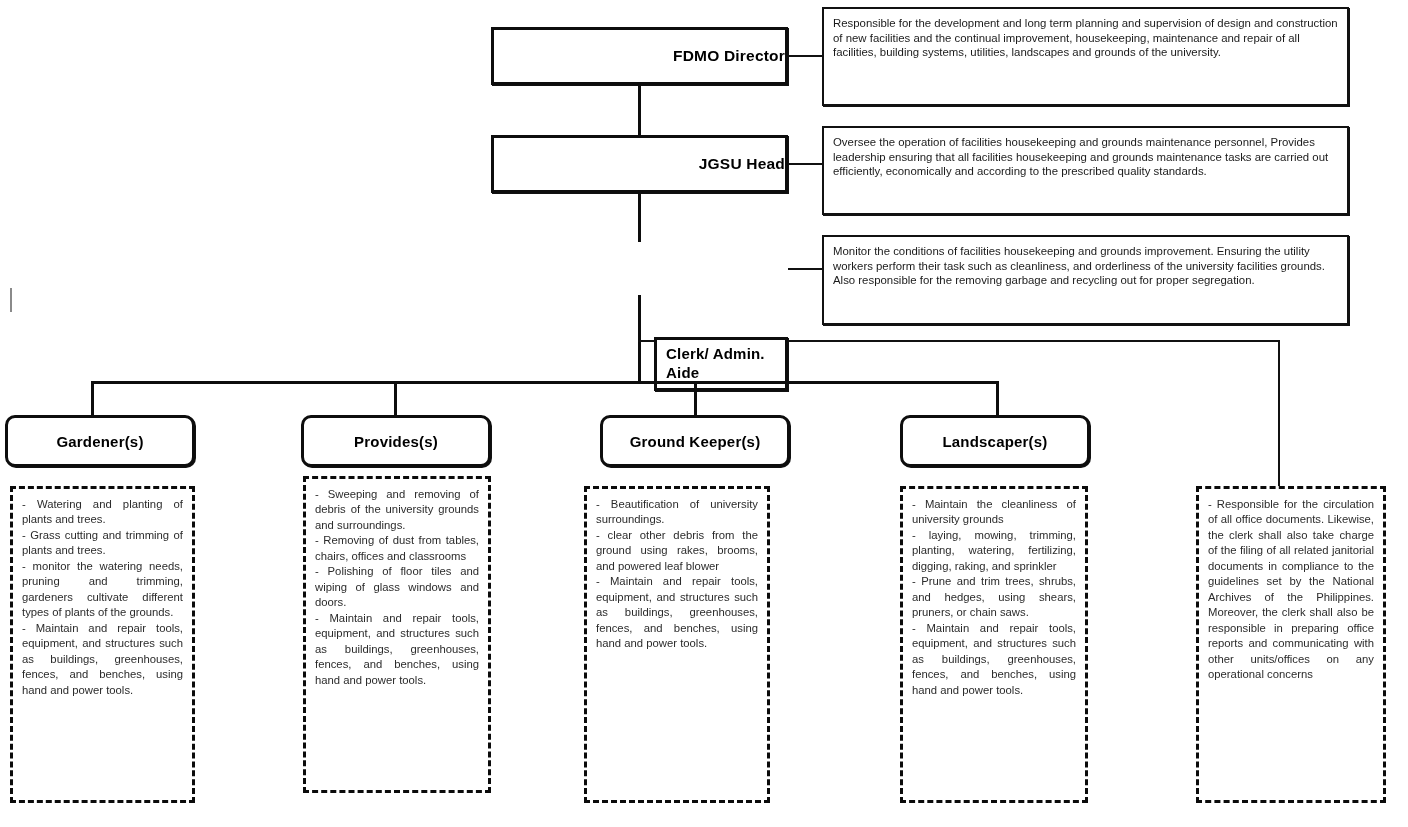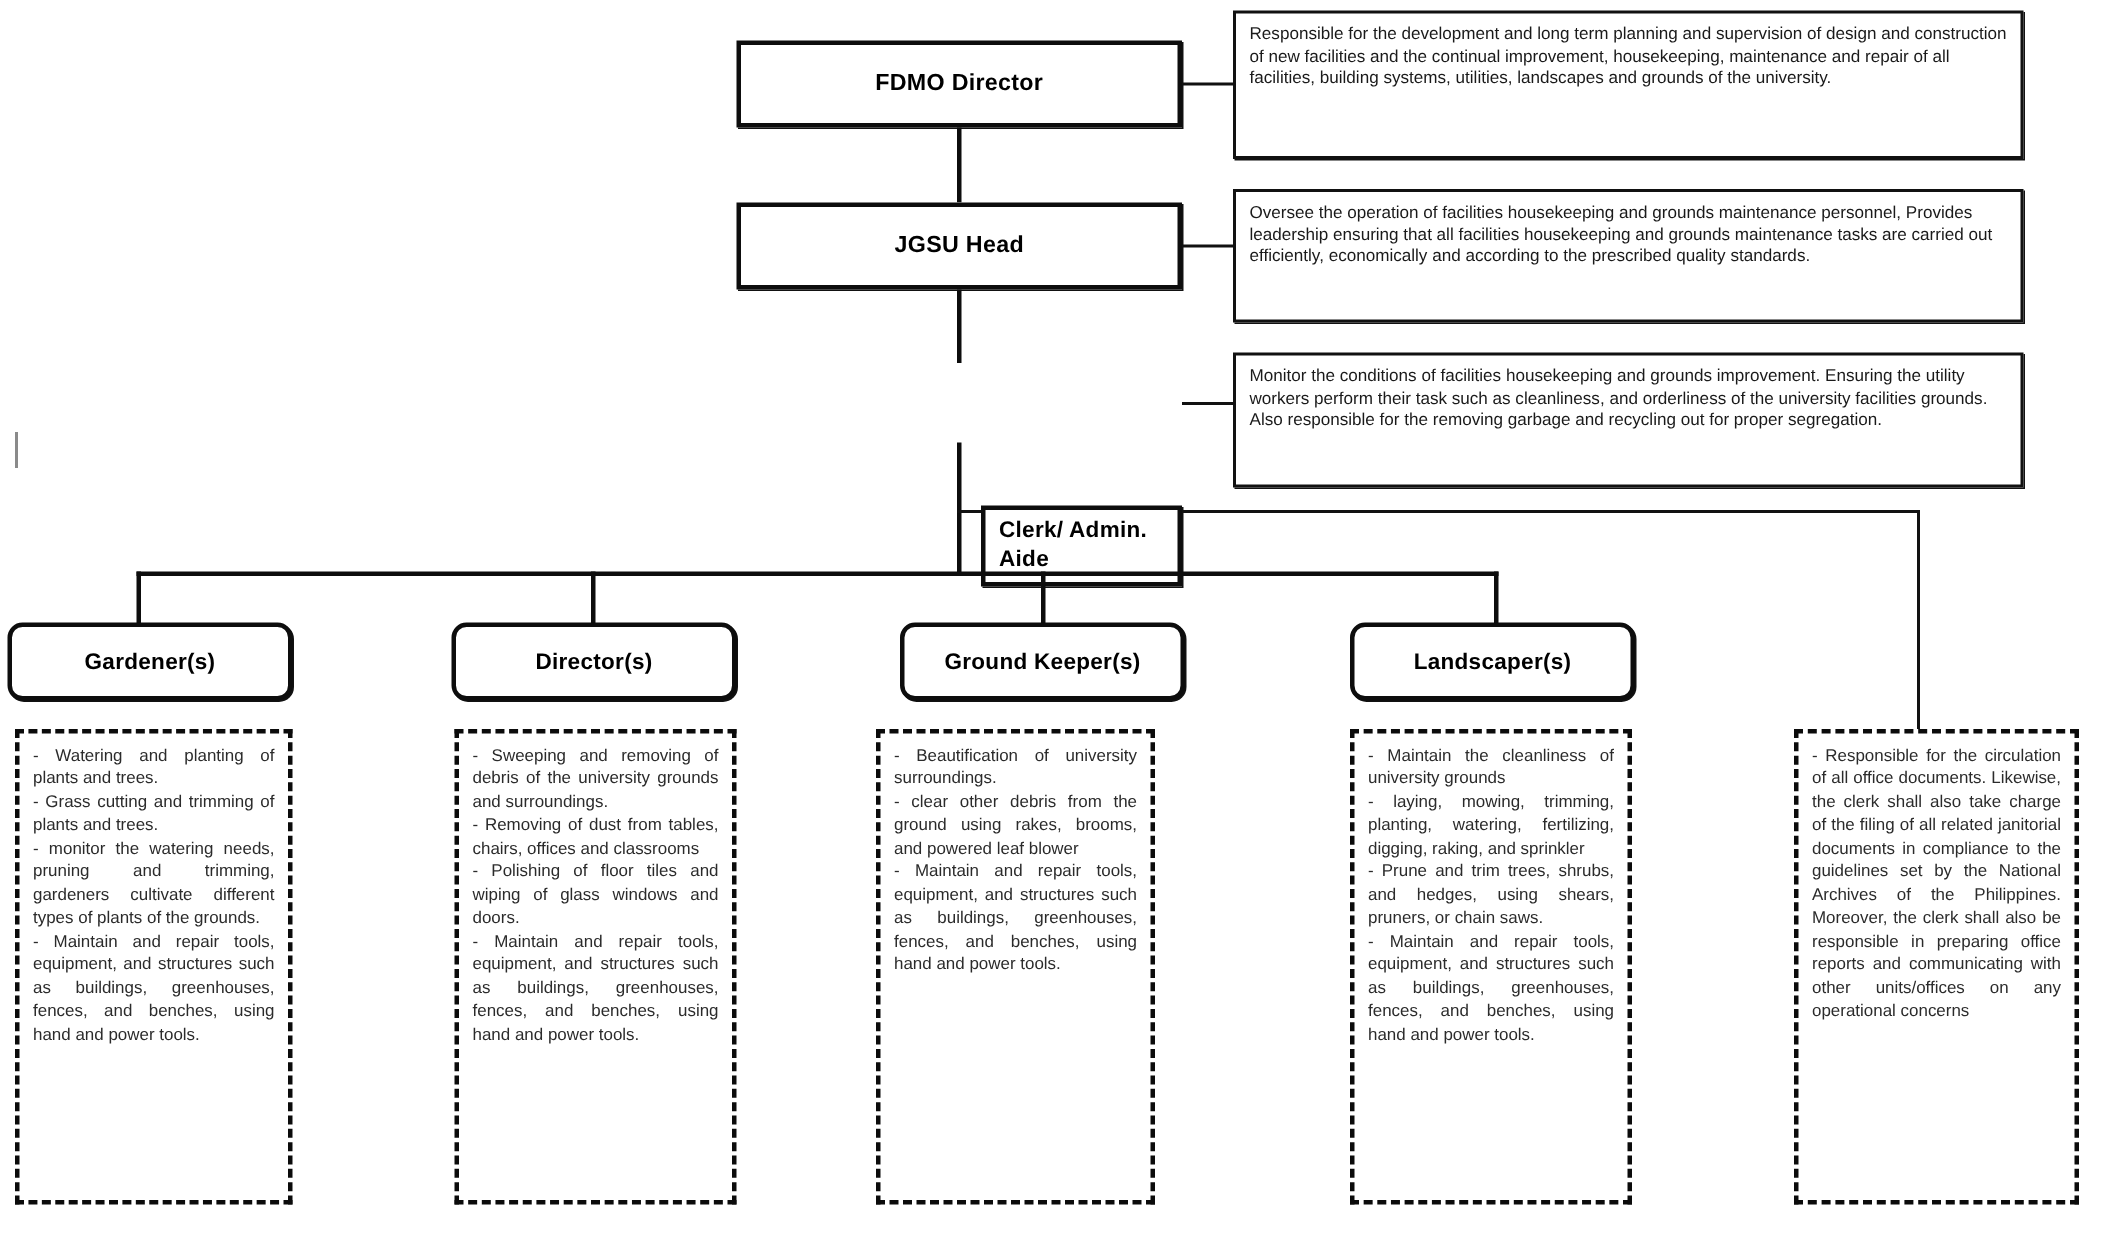--- a/index.html
+++ b/index.html
@@ -28,21 +28,21 @@
     border: 3px solid #0d0d0d;
     background: #ffffff;
     display: flex;
     align-items: center;
     justify-content: center;
     text-align: center;
     font-weight: bold;
     letter-spacing: 0.2px;
     box-shadow: 1px 1px 0 #111;
   }
-  .node-title-lg { font-size: 15.5px; }
+  .node-title-lg { font-size: 15.5px; justify-content: flex-end; }
   .node-title-md { font-size: 15px; border-radius: 10px; }
   .node-clerk {
     justify-content: flex-start;
     align-items: center;
     text-align: left;
     padding-left: 9px;
     font-size: 15px;
     line-height: 1.25;
   }
 
@@ -133,39 +133,39 @@
   <div class="abs line-v" style="left:91px; top:381px; height:35px;"></div>
   <div class="abs line-v" style="left:394px; top:381px; height:35px;"></div>
   <div class="abs line-v" style="left:694px; top:381px; height:35px;"></div>
   <div class="abs line-v" style="left:996px; top:381px; height:35px;"></div>
 
   <div class="abs node node-title-md" style="left:5px; top:415px; width:190px; height:52px;">
     <span>Gardener(s)</span>
   </div>
 
   <div class="abs node node-title-md" style="left:301px; top:415px; width:190px; height:52px;">
-    <span>Director(s)</span>
+    <span>Provides(s)</span>
   </div>
 
   <div class="abs node node-title-md" style="left:600px; top:415px; width:190px; height:52px;">
     <span>Ground Keeper(s)</span>
   </div>
 
   <div class="abs node node-title-md" style="left:900px; top:415px; width:190px; height:52px;">
     <span>Landscaper(s)</span>
   </div>
 
   <div class="abs duty" style="left:10px; top:486px; width:185px; height:317px;">
     <p style="white-space: pre-line;">- Watering and planting of plants and trees.
 - Grass cutting and trimming of plants and trees.
 -  monitor the watering needs, pruning and trimming, gardeners cultivate different types of plants of the grounds.
 - Maintain and repair tools, equipment, and structures such as buildings, greenhouses, fences, and benches, using hand and power tools.</p>
   </div>
 
-  <div class="abs duty" style="left:303px; top:486px; width:188px; height:317px;">
+  <div class="abs duty" style="left:303px; top:476px; width:188px; height:317px;">
     <p style="white-space: pre-line;">- Sweeping and removing of debris of the university grounds and surroundings.
 -  Removing of dust from tables, chairs, offices and classrooms
 -  Polishing of floor tiles and wiping of glass windows and doors.
 - Maintain and repair tools, equipment, and structures such as buildings, greenhouses, fences, and benches, using hand and power tools.</p>
   </div>
 
   <div class="abs duty" style="left:584px; top:486px; width:186px; height:317px;">
     <p style="white-space: pre-line;">- Beautification of university surroundings.
 - clear other debris from the ground using rakes, brooms, and powered leaf blower
 - Maintain and repair tools, equipment, and structures such as buildings, greenhouses, fences, and benches, using hand and power tools.</p>

